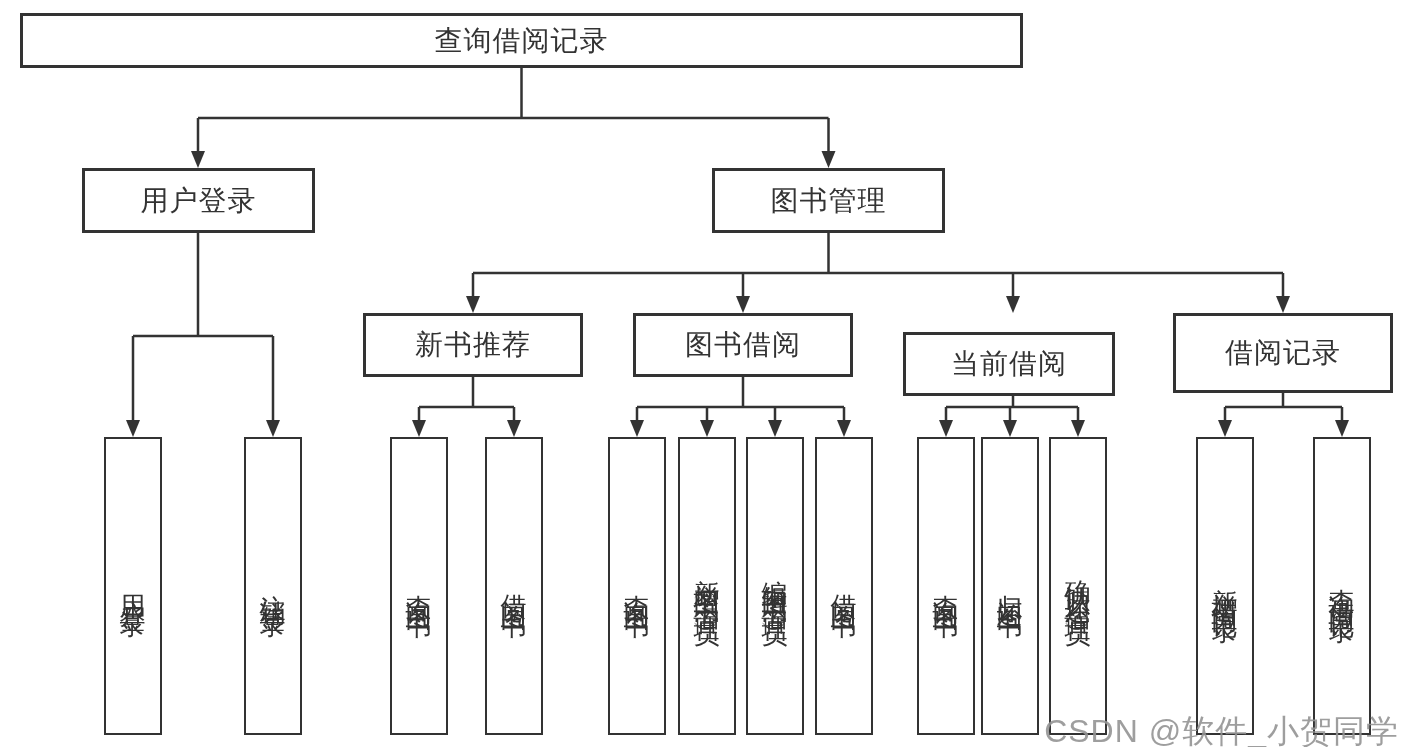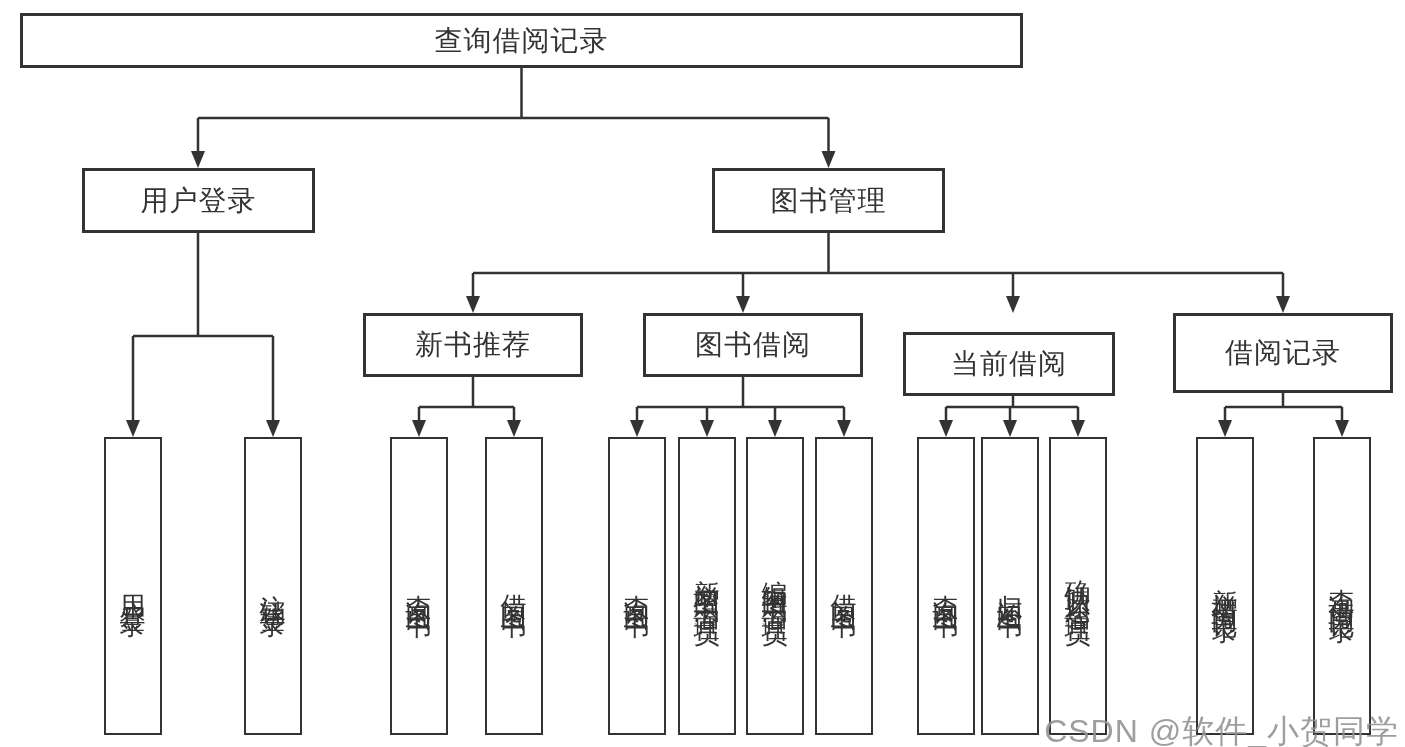--- a/index.html
+++ b/index.html
@@ -18,21 +18,21 @@
   .leaf{border-width:2.5px;}
   .leaf .label{
     writing-mode:vertical-rl;text-orientation:mixed;
     font-size:26px;line-height:1;letter-spacing:6px;white-space:nowrap;
   }
   
   .n-root{left:20px;top:13px;width:1003px;height:55px;}
   .n-login{left:82px;top:168px;width:233px;height:65px;}
   .n-mgmt{left:712px;top:168px;width:233px;height:65px;}
   .n-l3a{left:363px;top:313px;width:220px;height:64px;}
-  .n-l3b{left:633px;top:313px;width:220px;height:64px;margin-left:10px;}
+  .n-l3b{left:633px;top:313px;width:220px;height:64px;}
   .n-l3c{left:903px;top:332px;width:212px;height:64px;}
   .n-l3d{left:1173px;top:313px;width:220px;height:80px;}
   .leaf{top:437px;width:58px;height:298px;}
   .lf1{left:104px;}  .lf2{left:244px;}
   .lf3{left:390px;}  .lf4{left:485px;}
   .lf5{left:608px;}  .lf6{left:678px;}  .lf7{left:746px;}  .lf8{left:815px;}
   .lf9{left:917px;}  .lf10{left:981px;} .lf11{left:1049px;}
   .lf12{left:1196px;}.lf13{left:1313px;}
   .watermark{
     position:absolute;right:6px;top:710px;z-index:5;

